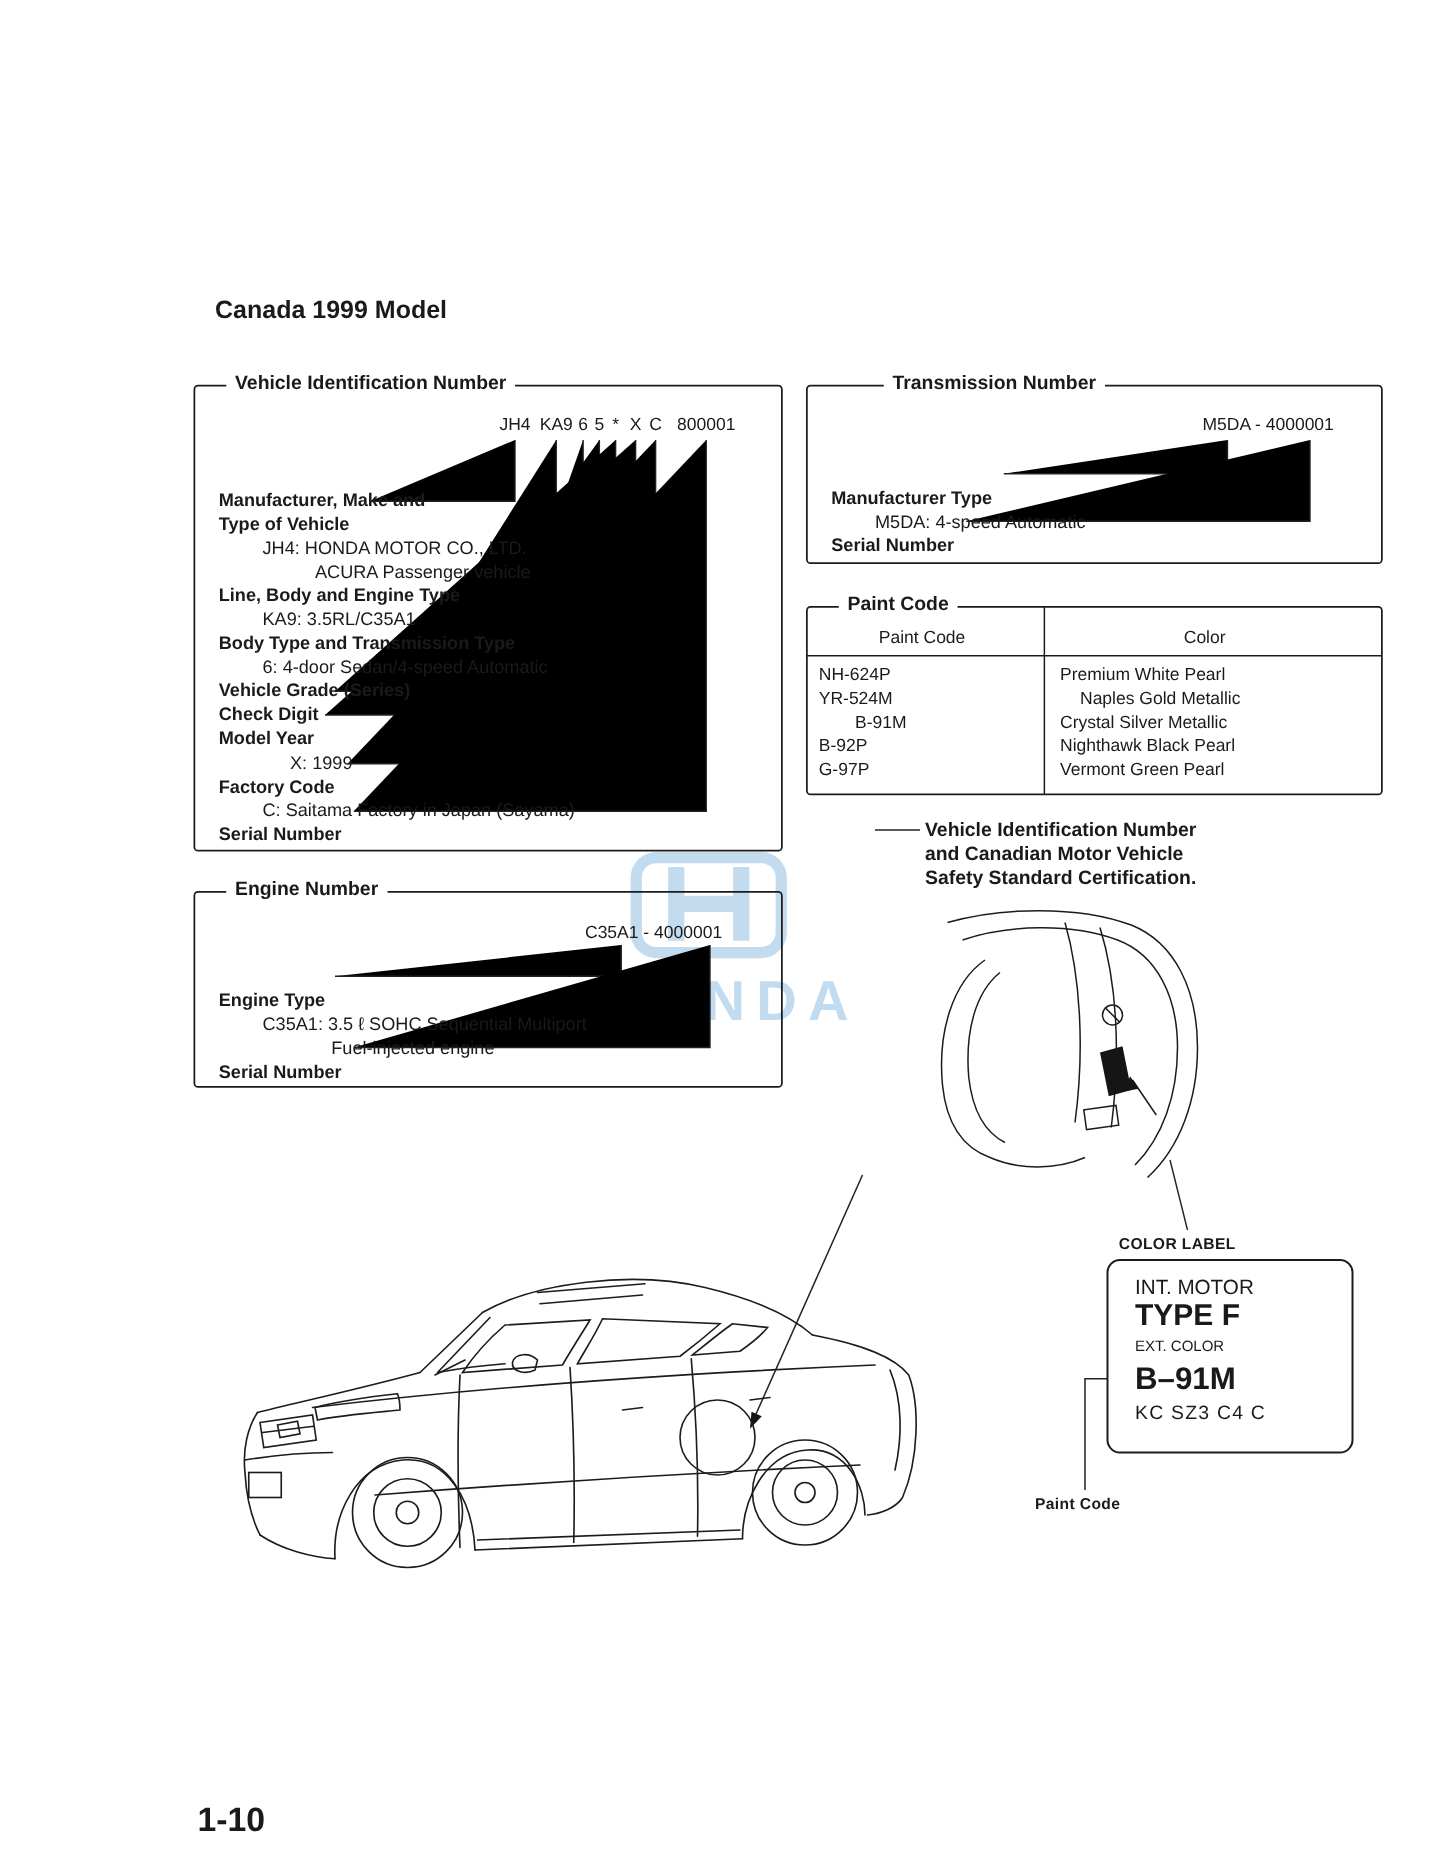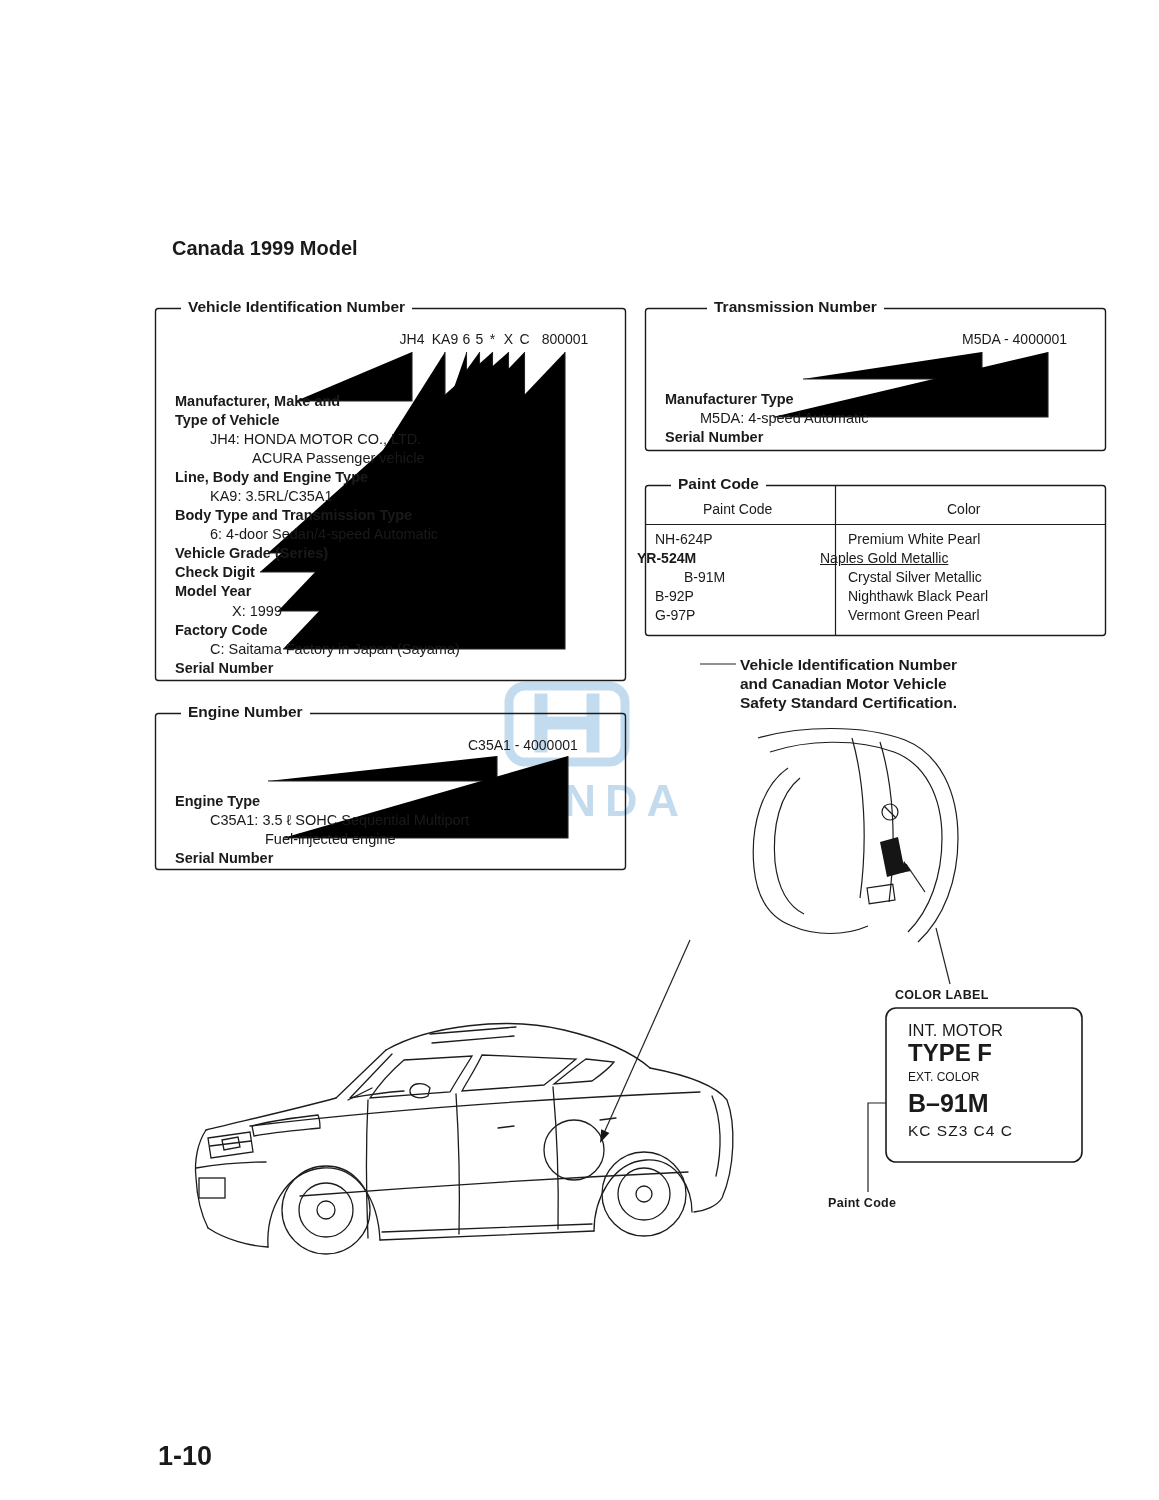--- a/index.html
+++ b/index.html
@@ -188,22 +188,22 @@
   <div class="abs t145 b" style="left:665px; top:371px;">Manufacturer Type</div>
   <div class="abs t145" style="left:700px; top:390px;">M5DA: 4-speed Automatic</div>
   <div class="abs t145 b" style="left:665px; top:409px;">Serial Number</div>
 
   <div class="abs box-title" style="left:671px; top:475px;">Paint Code</div>
   <div class="abs t14" style="left:703px; top:501px;">Paint Code</div>
   <div class="abs t14" style="left:947px; top:501px;">Color</div>
 
   <div class="abs t14" style="left:655px; top:531px;">NH-624P</div>
   <div class="abs t14" style="left:848px; top:531px;">Premium White Pearl</div>
-  <div class="abs t14" style="left:637px; top:550px;font-weight:bold;">YR-524M</div>
-  <div class="abs t14" style="left:820px; top:550px;text-decoration:underline;">Naples Gold Metallic</div>
+  <div class="abs t14" style="left:655px; top:550px;">YR-524M</div>
+  <div class="abs t14" style="left:864px; top:550px;">Naples Gold Metallic</div>
   <div class="abs t14" style="left:655px; top:569px;margin-left:29px;">B-91M</div>
   <div class="abs t14" style="left:848px; top:569px;">Crystal Silver Metallic</div>
   <div class="abs t14" style="left:655px; top:588px;">B-92P</div>
   <div class="abs t14" style="left:848px; top:588px;">Nighthawk Black Pearl</div>
   <div class="abs t14" style="left:655px; top:607px;">G-97P</div>
   <div class="abs t14" style="left:848px; top:607px;">Vermont Green Pearl</div>
 
   <div class="abs box-title" style="left:181px; top:703px;">Engine Number</div>
   <div class="abs t14" style="left:468px; top:737px;">C35A1 - 4000001</div>
   <div class="abs t145 b" style="left:175px; top:773px;">Engine Type</div>

